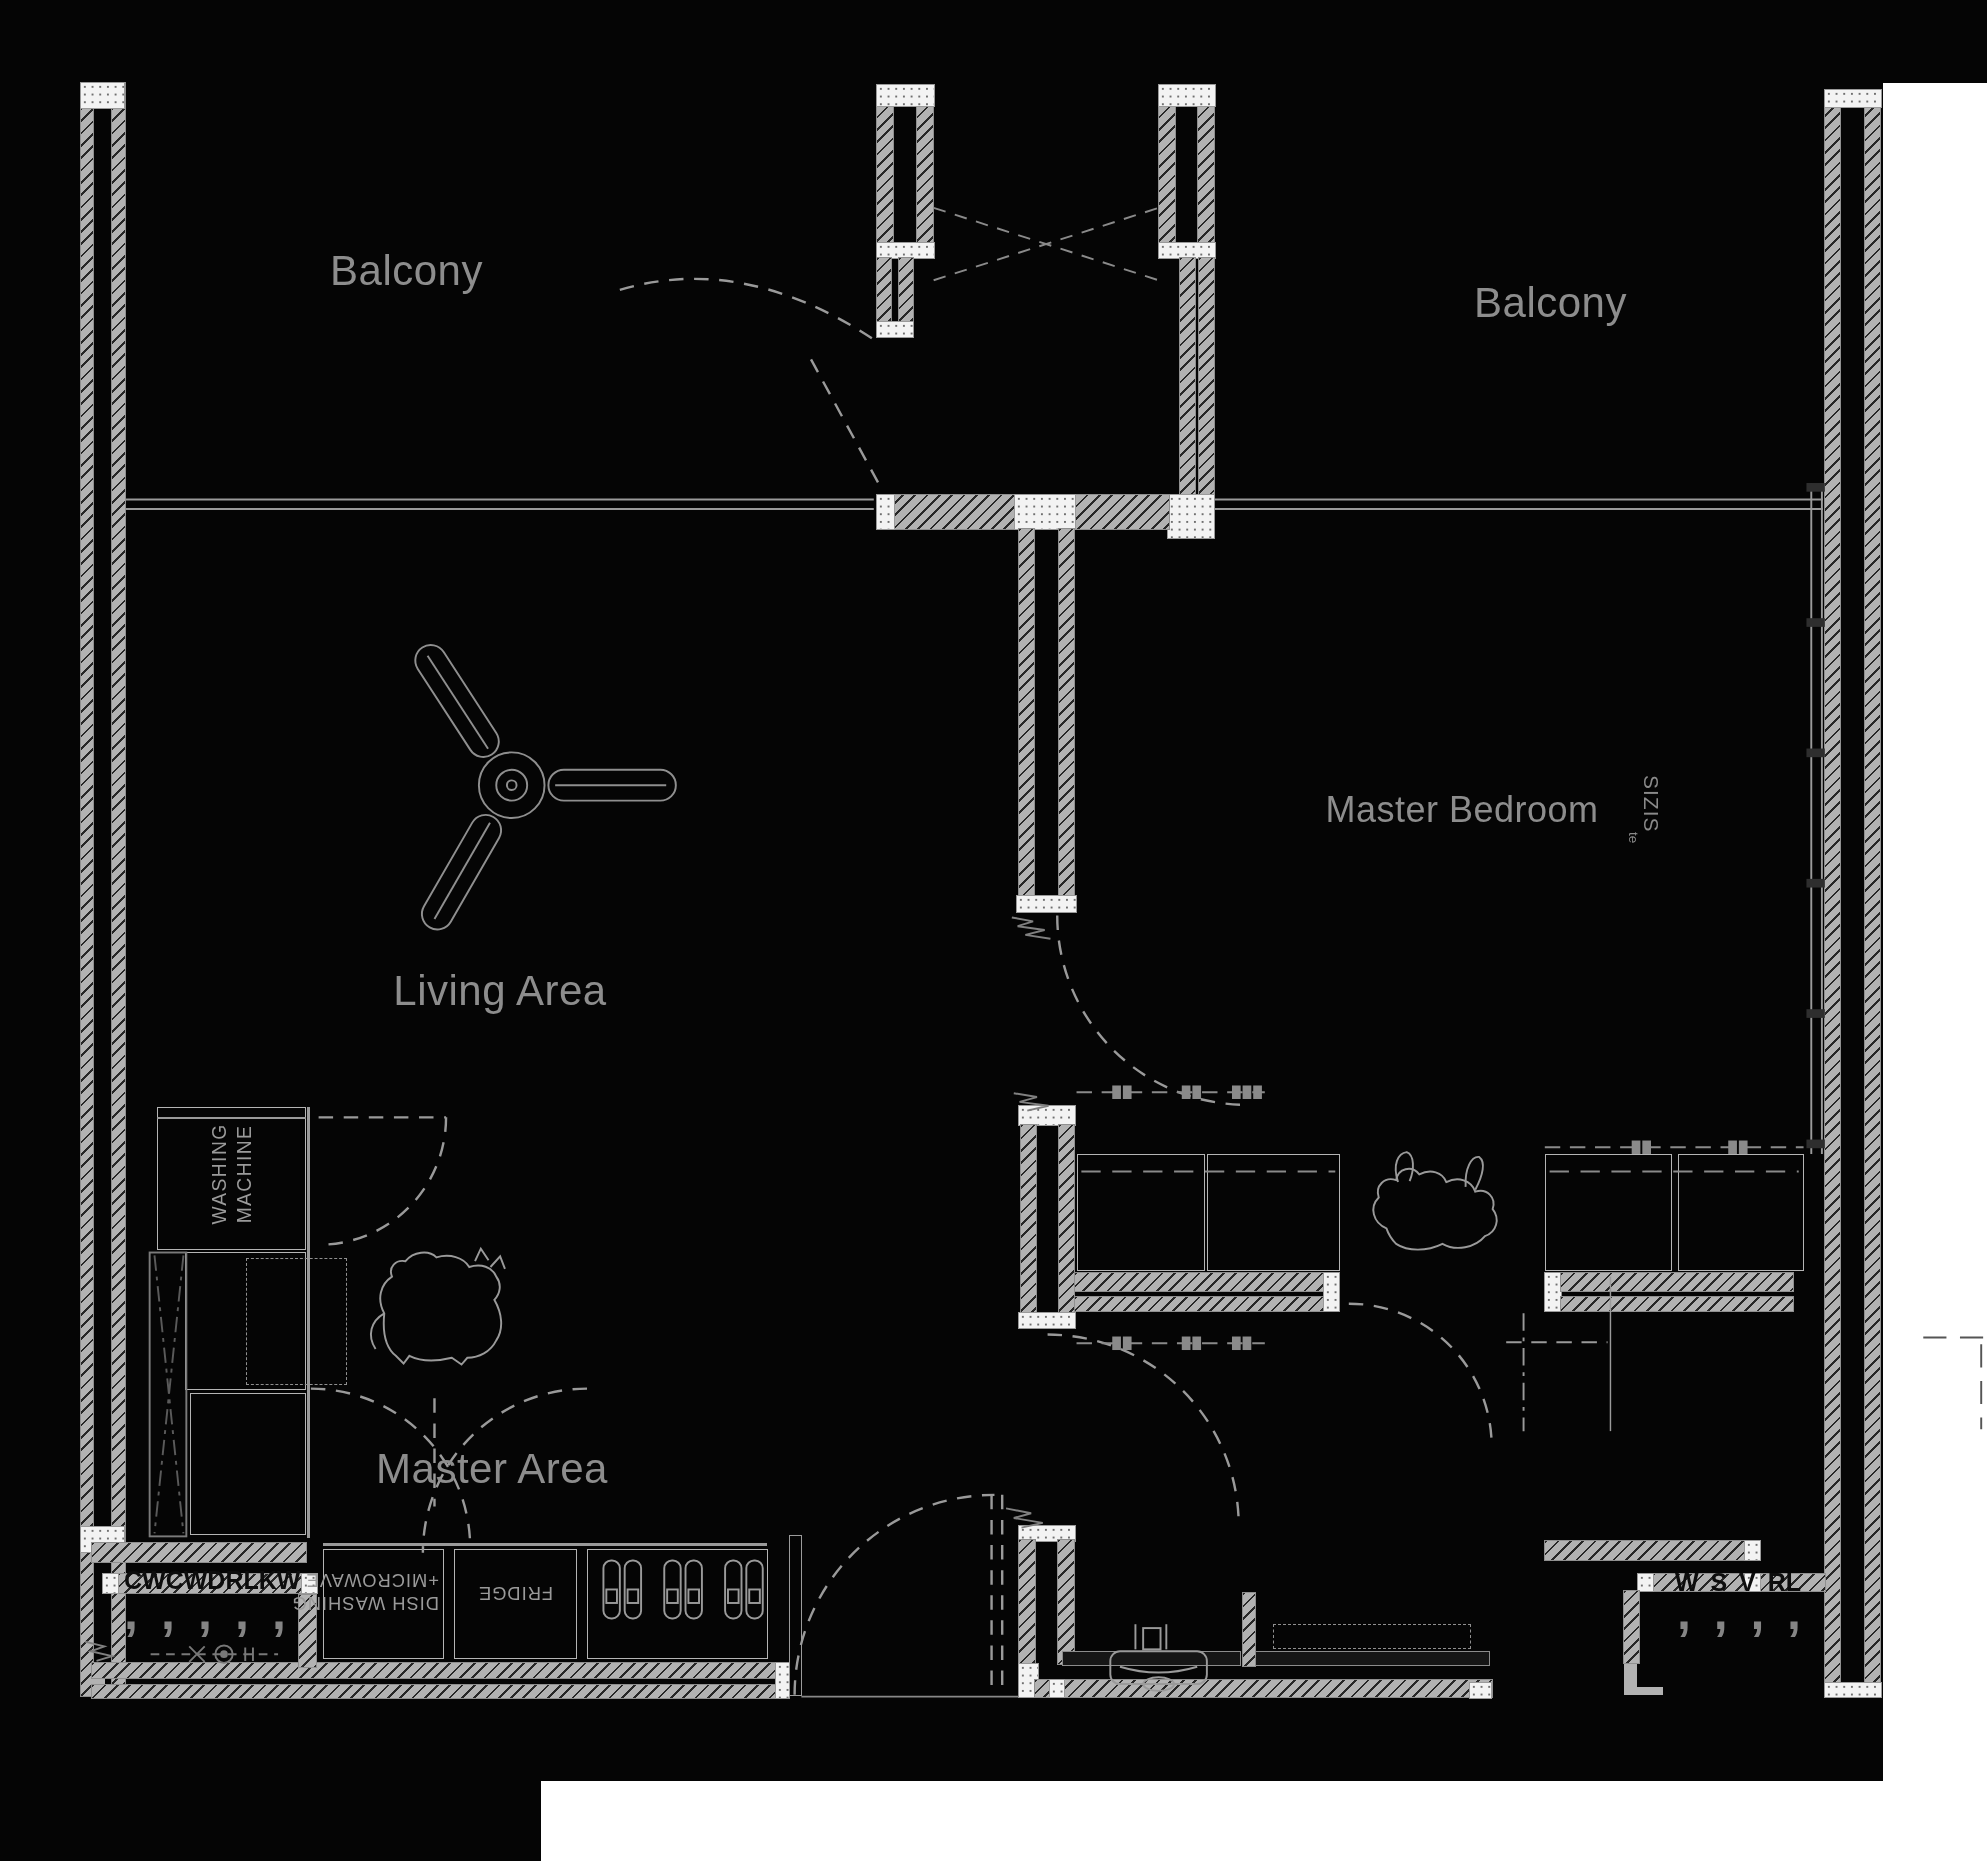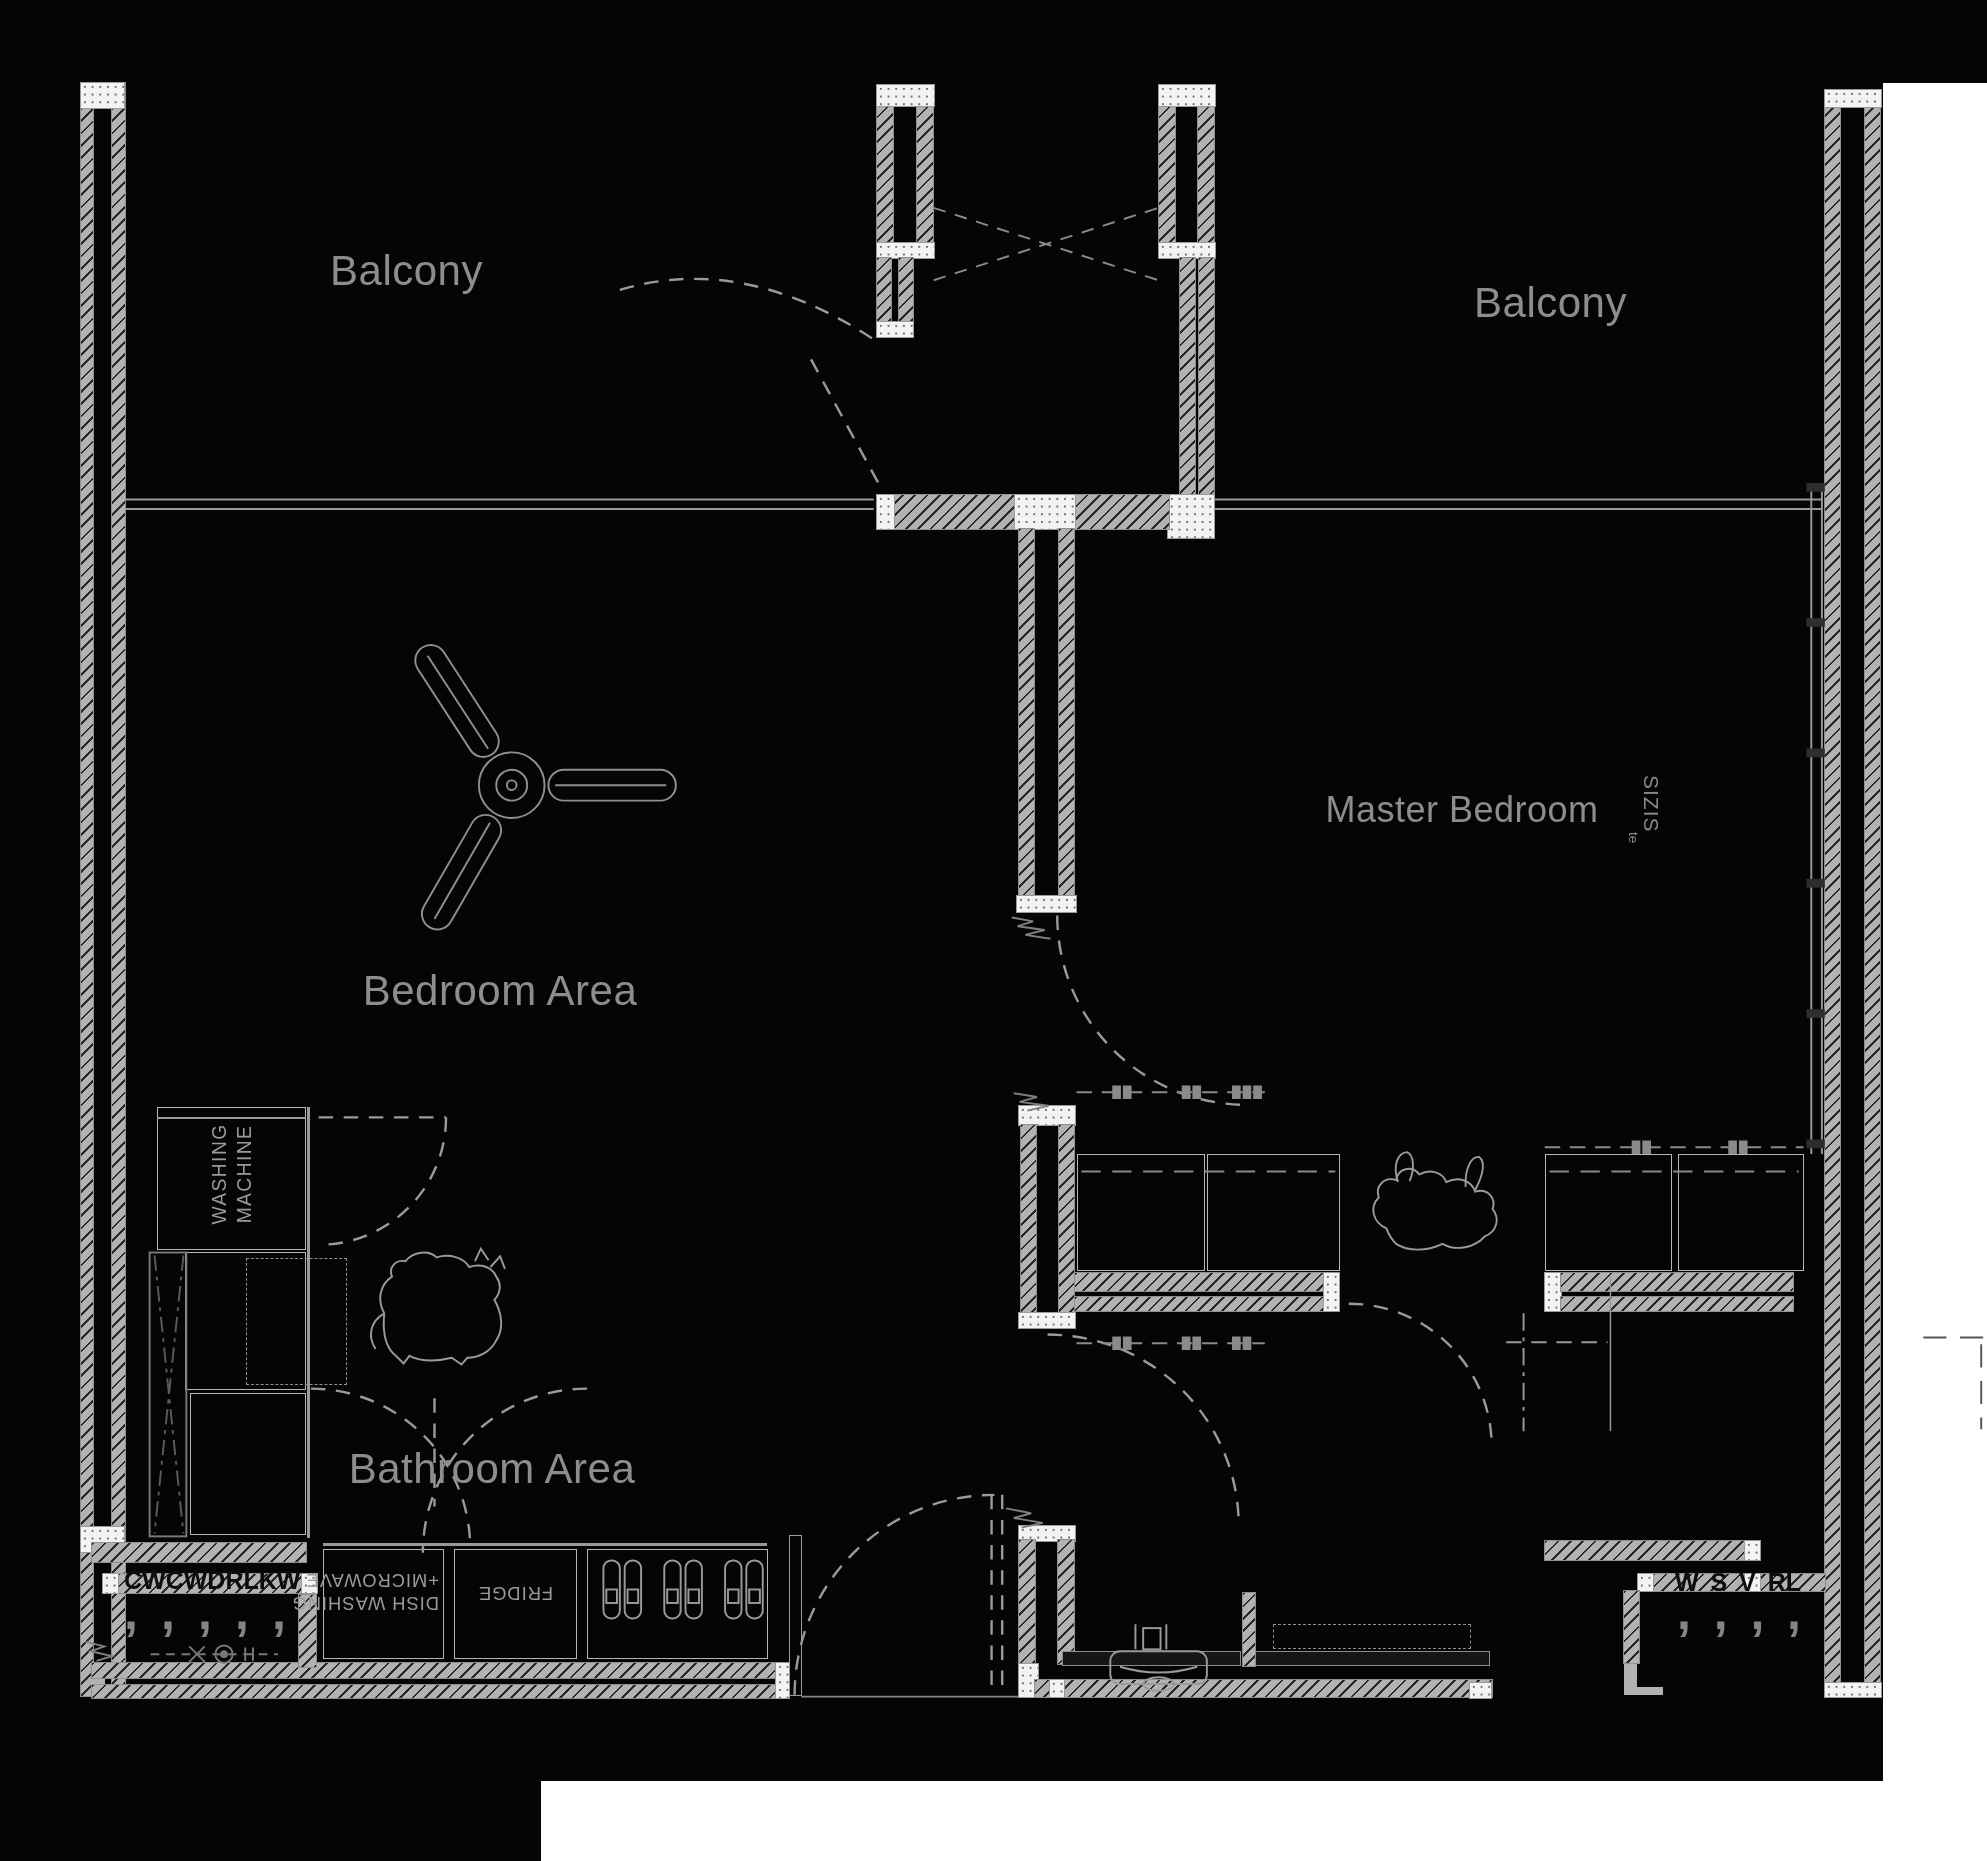--- a/index.html
+++ b/index.html
@@ -315,23 +315,23 @@
         <path d="M 1048,950 l 22,4 l -16,5 l 28,4 l -20,5 l 26,4"></path>
         <path d="M 1050,1132 l 24,4 l -18,5 l 30,4 l -22,5"></path>
         <path d="M 1042,1562 l 26,5 l -18,5 l 30,5 l -22,5"></path>
         <path d="M 88,1700 l 20,5 l -14,5 l 22,5 l -16,5"></path>
       </g>
     </g>
   </svg>
 
   <div class="room-label" style="left:286px;top:247px;width:241px;">Balcony</div>
   <div class="room-label" style="left:1430px;top:279px;width:241px;">Balcony</div>
-  <div class="room-label" style="left:355px;top:967px;width:290px;">Bedroom Area</div>
+  <div class="room-label" style="left:355px;top:967px;width:290px;">Living Area</div>
   <div class="room-label" style="left:1269px;top:789px;width:386px;font-size:36px;">Master Bedroom</div>
-  <div class="room-label" style="left:347px;top:1445px;width:290px;">Bathroom Area</div>
+  <div class="room-label" style="left:347px;top:1445px;width:290px;">Master Area</div>
 
   <div class="wmk" style="left:1663px;top:775px;font-size:21px;letter-spacing:1px;">SIZIS</div>
   <div class="wmk" style="left:1641px;top:832px;font-size:13.5px;">te</div>
 
   <div class="wm-label" style="left:159px;top:1149px;width:145px;">
     <div>WASHING</div>
     <div>MACHINE</div>
   </div>
   <div class="flip-label" style="left:328px;top:1569px;width:111px;">
     <div>DISH WASHING</div>

